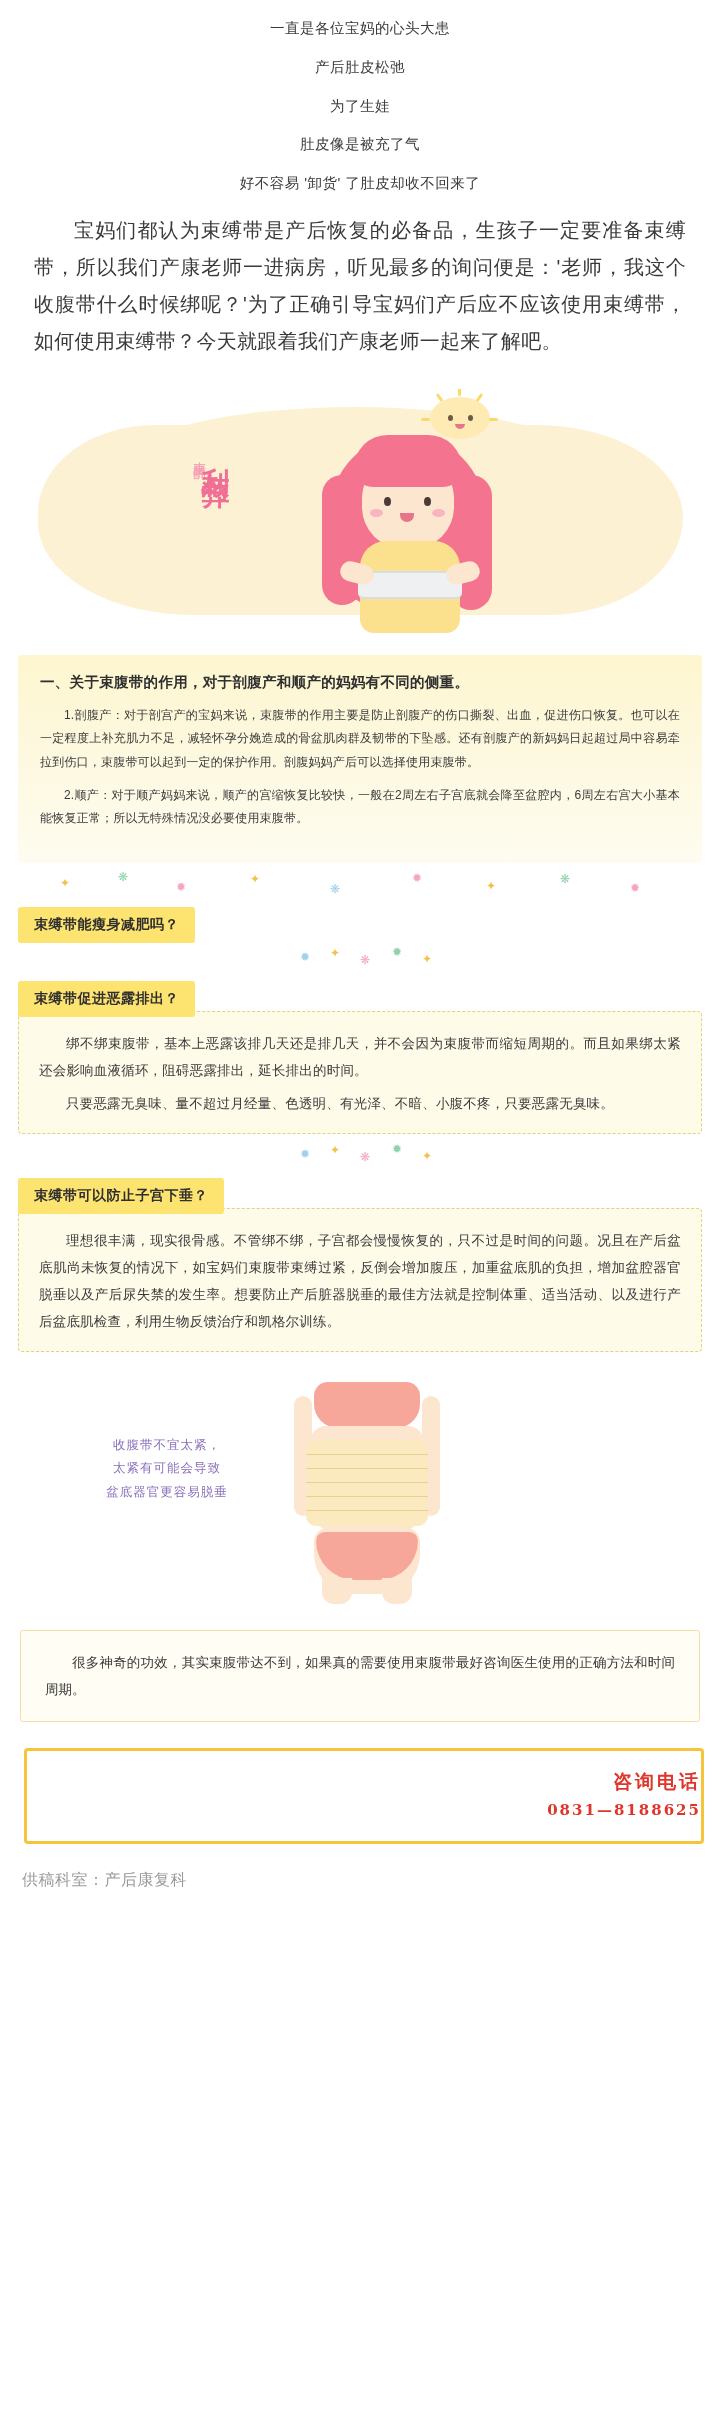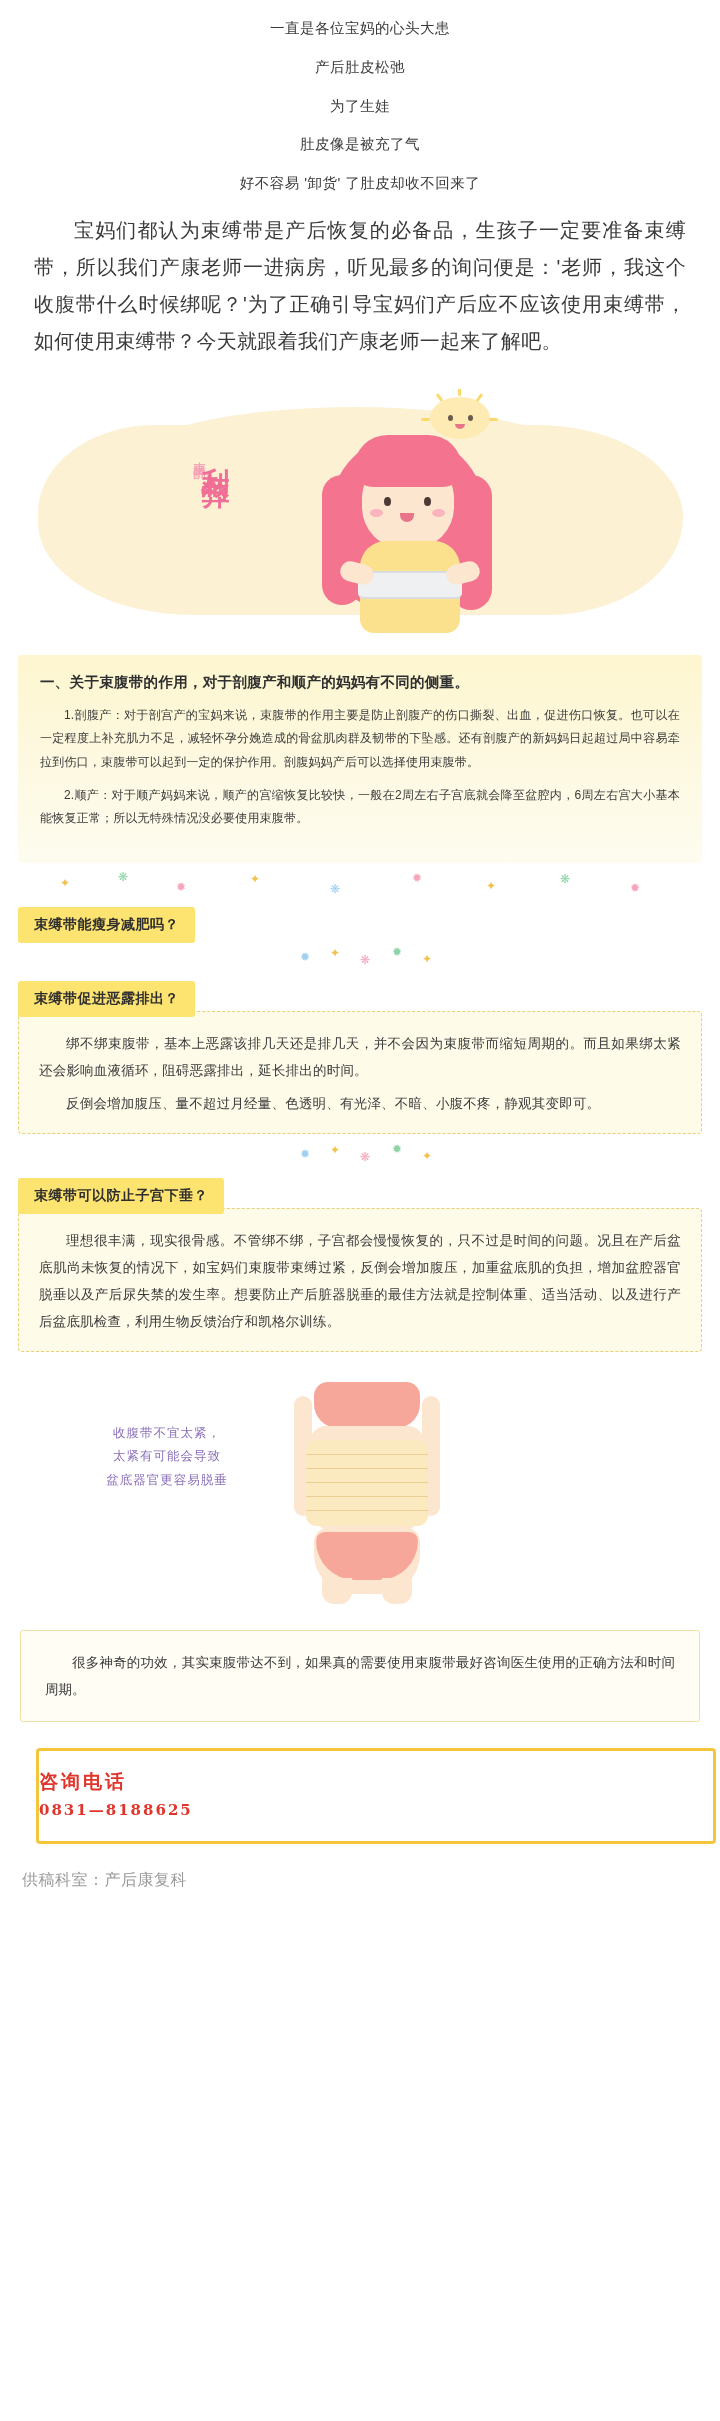--- a/index.html
+++ b/index.html
@@ -240,21 +240,21 @@
   
   .body-illus {
     position: relative;
     width: 720px;
     height: 230px;
     margin-top: 26px;
   }
   .bi-note {
     position: absolute;
     left: 92px;
-    top: 44px;
+    top: 56px;
     width: 150px;
     font-size: 12.5px;
     line-height: 1.9;
     color: #8a6fb8;
     text-align: center;
     letter-spacing: 1px;
   }
   .torso {
     position: absolute;
     left: 292px;
@@ -315,26 +315,26 @@
     margin: 0;
     font-size: 13.5px;
     line-height: 2.0;
     color: #3a3a3a;
     text-align: justify;
     text-indent: 2em;
   }
 
   
   .cta {
-    margin: 26px 20px 0 36px;
+    margin: 26px 20px 0 24px;
     width: 680px;
     border: 3px solid #f4c53a;
     border-radius: 4px;
     padding: 18px 0 22px 0;
-    text-align: left;
+    text-align: right;
     background: #ffffff;
   }
   .cta .cta-label {
     font-family: "DejaVu Serif", serif;
     font-size: 19px;
     color: #e0352b;
     letter-spacing: 3px;
     margin-bottom: 6px;
     font-weight: bold;
   }
@@ -432,21 +432,21 @@
     <span style="left:330px; top:6px;  color:#f2c14e;">✦</span>
     <span style="left:360px; top:13px; color:#f6a6bb;">❋</span>
     <span style="left:392px; top:5px;  color:#8fd3a8;">✹</span>
     <span style="left:422px; top:12px; color:#f2c14e;">✦</span>
   </div>
 
   <div class="qa">
     <div class="qa-title">束缚带促进恶露排出？</div>
     <div class="qa-body">
       <p>绑不绑束腹带，基本上恶露该排几天还是排几天，并不会因为束腹带而缩短周期的。而且如果绑太紧还会影响血液循环，阻碍恶露排出，延长排出的时间。</p>
-      <p>反倒会增加腹压、量不超过月经量、色透明、有光泽、不暗、小腹不疼，静观其变即可。</p>
+      <p>只要恶露无臭味、量不超过月经量、色透明、有光泽、不暗、小腹不疼，只要恶露无臭味。</p>
     </div>
   </div>
 
   <div class="confetti">
     <span style="left:300px; top:10px; color:#9fd0ef;">✹</span>
     <span style="left:330px; top:6px;  color:#f2c14e;">✦</span>
     <span style="left:360px; top:13px; color:#f6a6bb;">❋</span>
     <span style="left:392px; top:5px;  color:#8fd3a8;">✹</span>
     <span style="left:422px; top:12px; color:#f2c14e;">✦</span>
   </div>

